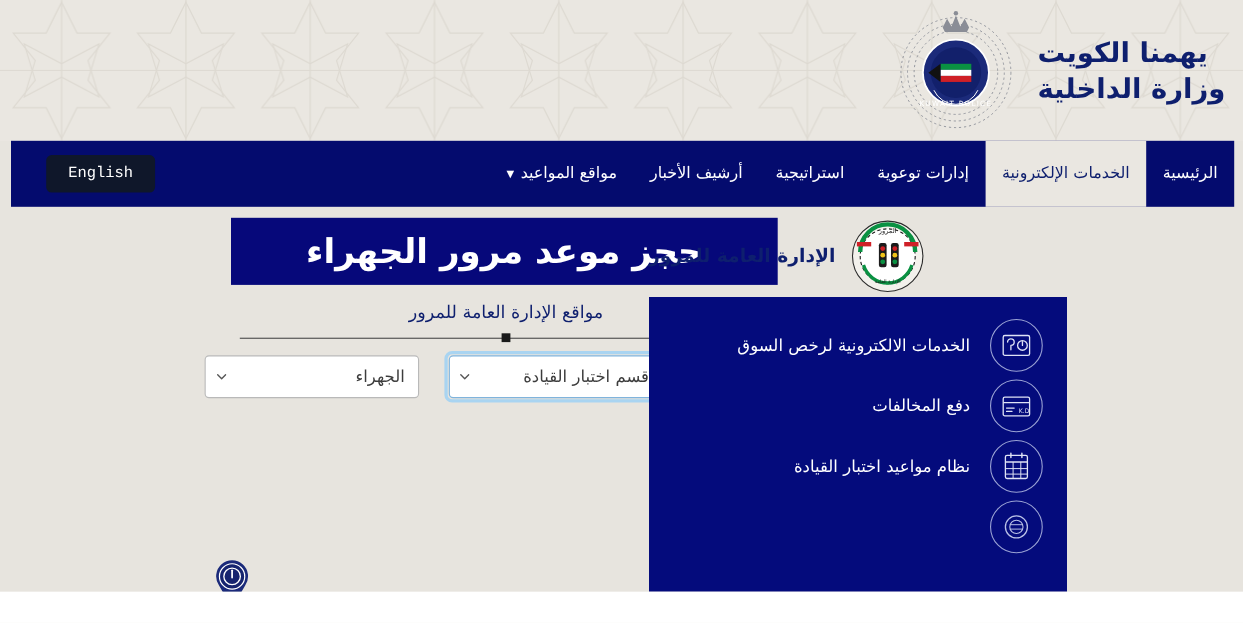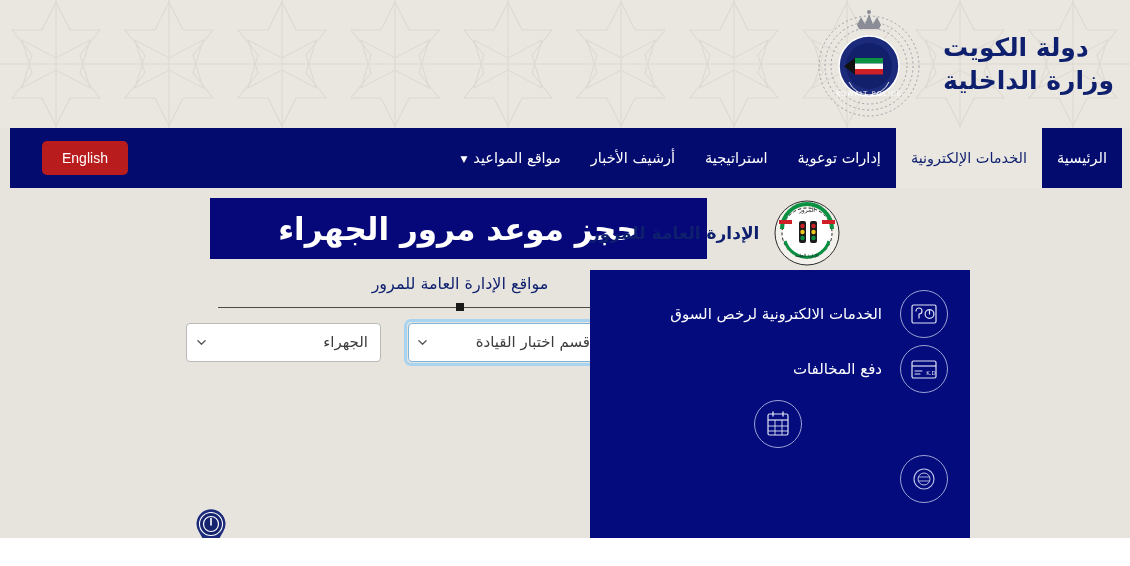--- a/index.html
+++ b/index.html
@@ -100,26 +100,26 @@
     margin-right: 6px;
     font-size: 9px;
     line-height: 1;
     transform: translateY(1px);
   }
   .nav-spacer { flex: 0 0 14px; }
   .lang-button {
     align-self: center;
     margin-right: auto;
     margin-left: 32px;
-    background: #b91c1c;
+    background: #0f172a;
     color: #ffffff;
     border: none;
     border-radius: 5px;
     font-size: 14px;
-    font-family: Liberation Sans, sans-serif;
+    font-family: Liberation Mono, monospace;
     padding: 9px 20px;
     cursor: pointer;
     white-space: nowrap;
   }
 
   
   .content-row {
     position: absolute;
     left: 0; top: 188px;
     width: 970px;
@@ -155,21 +155,21 @@
     width: 380px;
     height: 268px;
     background: #040b7c;
     overflow: hidden;
     padding-top: 16px;
   }
   .service-item {
     display: flex;
     flex-direction: row;
     align-items: center;
-    justify-content: center;
+    justify-content: flex-end;
     gap: 18px;
     padding: 0 22px 0 18px;
     height: 55px;
     cursor: pointer;
   }
   .service-icon {
     flex: 0 0 48px;
     width: 48px; height: 48px;
     border: 1.3px solid #9aa2d4;
     border-radius: 50%;
@@ -313,21 +313,21 @@
               <path d="M0,64 L113,64 M56,0 L56,128"></path>
             </g>
           </pattern>
         </defs>
         <rect width="1130" height="128" fill="#eae7e1"></rect>
         <rect width="1130" height="128" fill="url(#starPat)"></rect>
       </svg>
 
       <div class="header-brand">
         <div class="brand-text">
-          <div class="brand-line">دولة الكويت</div>
+          <div class="brand-line">يهمنا الكويت</div>
           <div class="brand-line">وزارة الداخلية</div>
         </div>
         <svg class="police-emblem" viewBox="0 0 112 112" xmlns="http://www.w3.org/2000/svg">
           <g stroke="#8a8d96" fill="none" stroke-width="0.8">
             <circle cx="56" cy="58" r="50" stroke-dasharray="2 2.6"></circle>
             <circle cx="56" cy="58" r="44" stroke-dasharray="2 2.6"></circle>
             <circle cx="56" cy="58" r="38" stroke-dasharray="2 2.6"></circle>
           </g>
           <circle cx="56" cy="58" r="30" fill="#1b2a7a"></circle>
           <circle cx="56" cy="58" r="30" fill="none" stroke="#ffffff" stroke-width="1.6"></circle>
@@ -468,20 +468,21 @@
 
           <div class="service-item">
             <span class="service-icon">
               <svg width="28" height="28" viewBox="0 0 28 28" xmlns="http://www.w3.org/2000/svg">
                 <rect x="4" y="4" width="20" height="21" rx="1.5" fill="none" stroke="#dfe3f5" stroke-width="1.2"></rect>
                 <path d="M4 10 L24 10" stroke="#dfe3f5" stroke-width="1.2"></path>
                 <path d="M9 2 L9 6 M19 2 L19 6" stroke="#dfe3f5" stroke-width="1.3" stroke-linecap="round"></path>
                 <path d="M4 16 L24 16 M4 21 L24 21 M11 10 L11 25 M18 10 L18 25" stroke="#dfe3f5" stroke-width="0.9"></path>
               </svg>
             </span>
+            <span class="service-label">نظام مواعيد اختبار القيادة</span>
           </div>
 
 
           <div class="service-item">
             <span class="service-icon">
               <svg width="28" height="28" viewBox="0 0 28 28" xmlns="http://www.w3.org/2000/svg">
                 <circle cx="14" cy="14" r="10" fill="none" stroke="#b9c0e6" stroke-width="1.2"></circle>
                 <circle cx="14" cy="14" r="6" fill="none" stroke="#b9c0e6" stroke-width="1"></circle>
                 <path d="M8 12 L20 12 M8 16 L20 16" stroke="#b9c0e6" stroke-width="0.9"></path>
               </svg>

